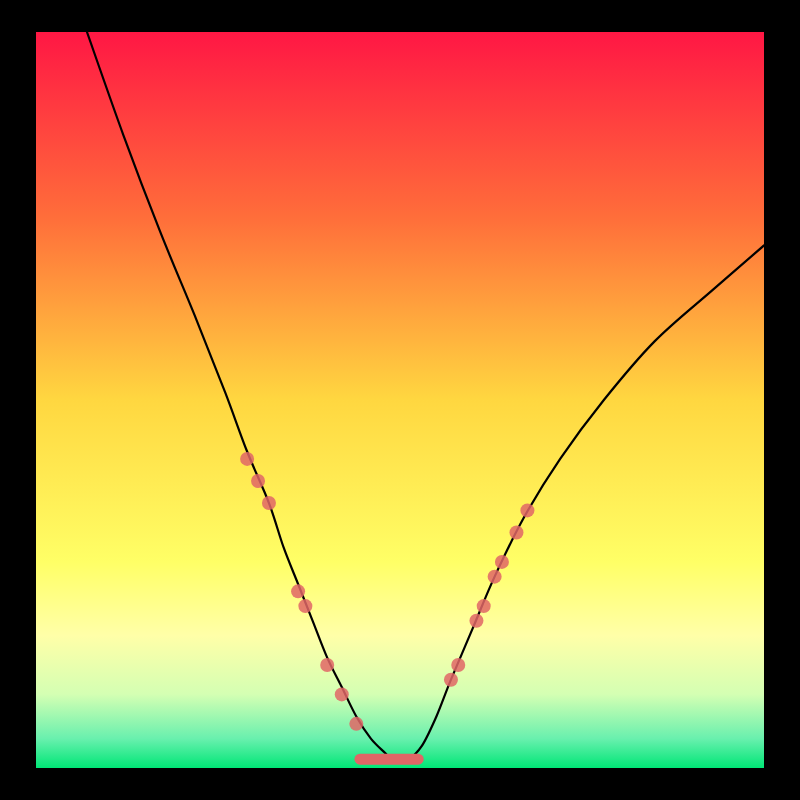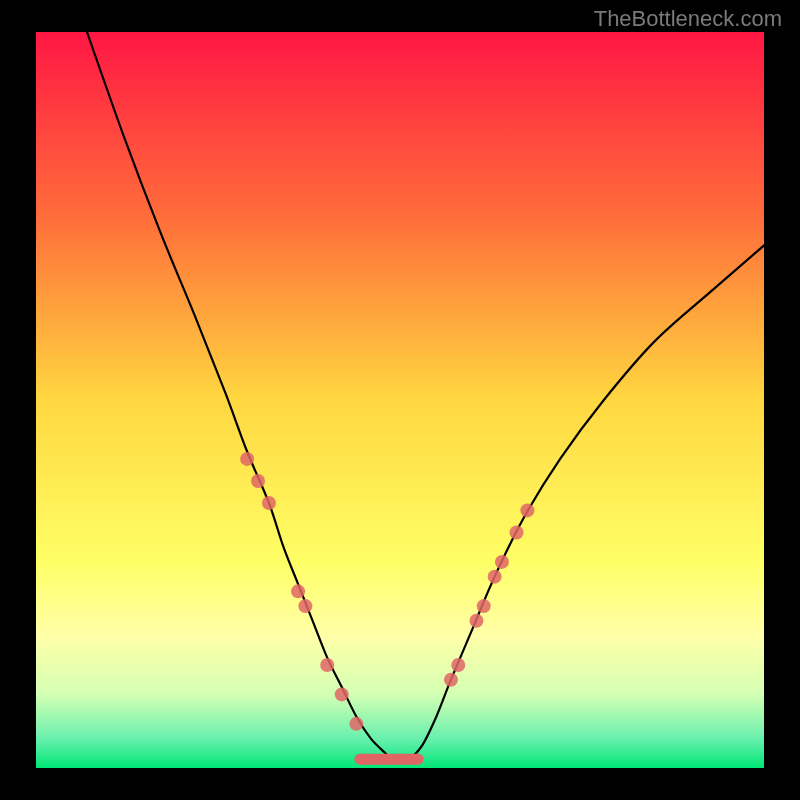--- a/index.html
+++ b/index.html
@@ -34,21 +34,20 @@
     height: 736px;
   }
   svg {
     display: block;
   }
 </style>
 </head>
 <body>
 
 <div class="container">
-  <div class="watermark">TheBottleneck.com</div>
   <div class="plot-area">
     <svg id="chart-svg" width="728" height="736" viewBox="0 0 728 736">
       <defs>
         <linearGradient id="bg-grad" x1="0" y1="0" x2="0" y2="1">
             <stop offset="0%" stop-color="#ff1744"></stop>
             <stop offset="25%" stop-color="#ff6d3a"></stop>
             <stop offset="50%" stop-color="#ffd740"></stop>
             <stop offset="72%" stop-color="#ffff66"></stop>
             <stop offset="82%" stop-color="#ffffa8"></stop>
             <stop offset="90%" stop-color="#d4ffb3"></stop>

